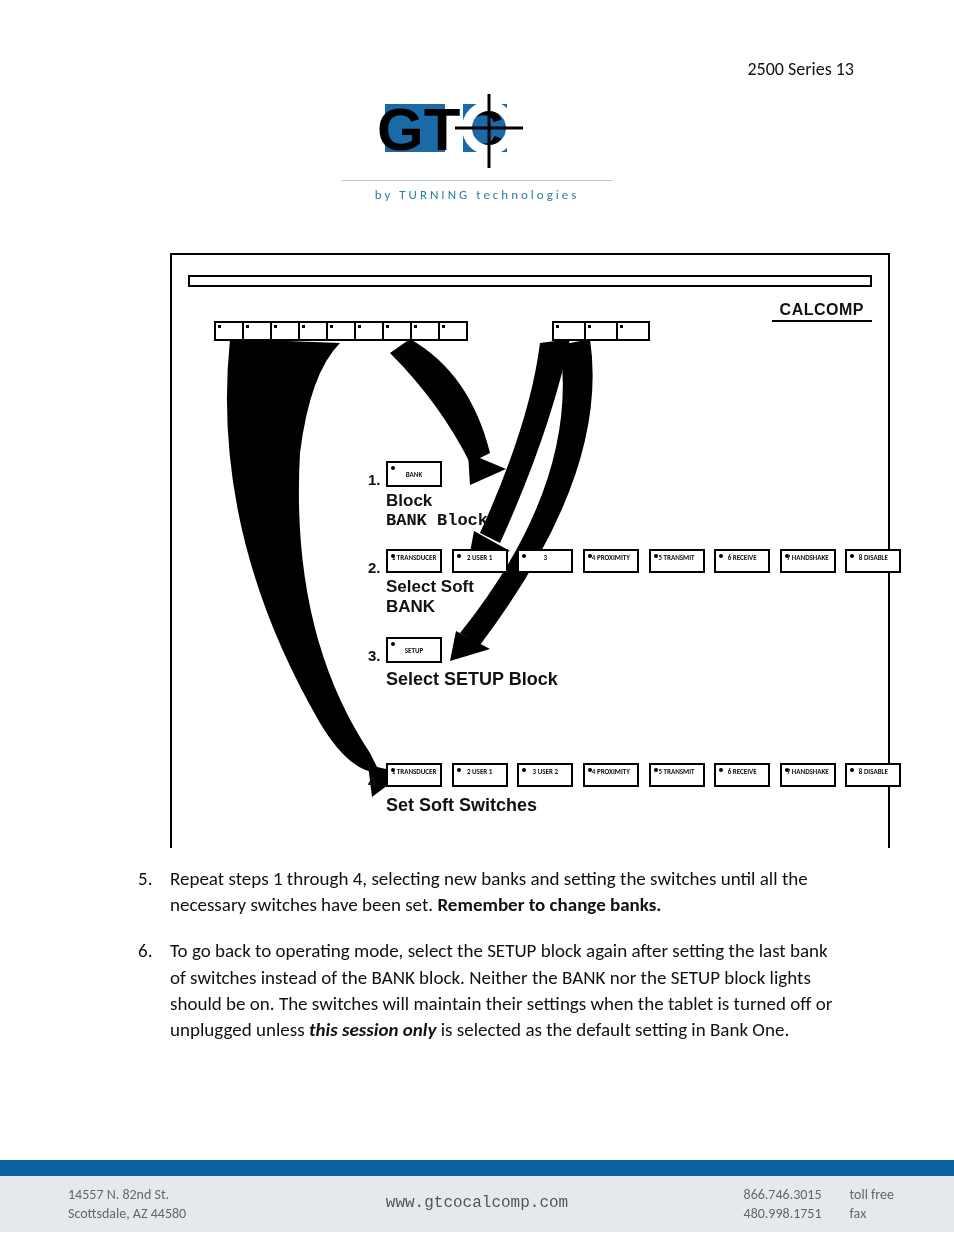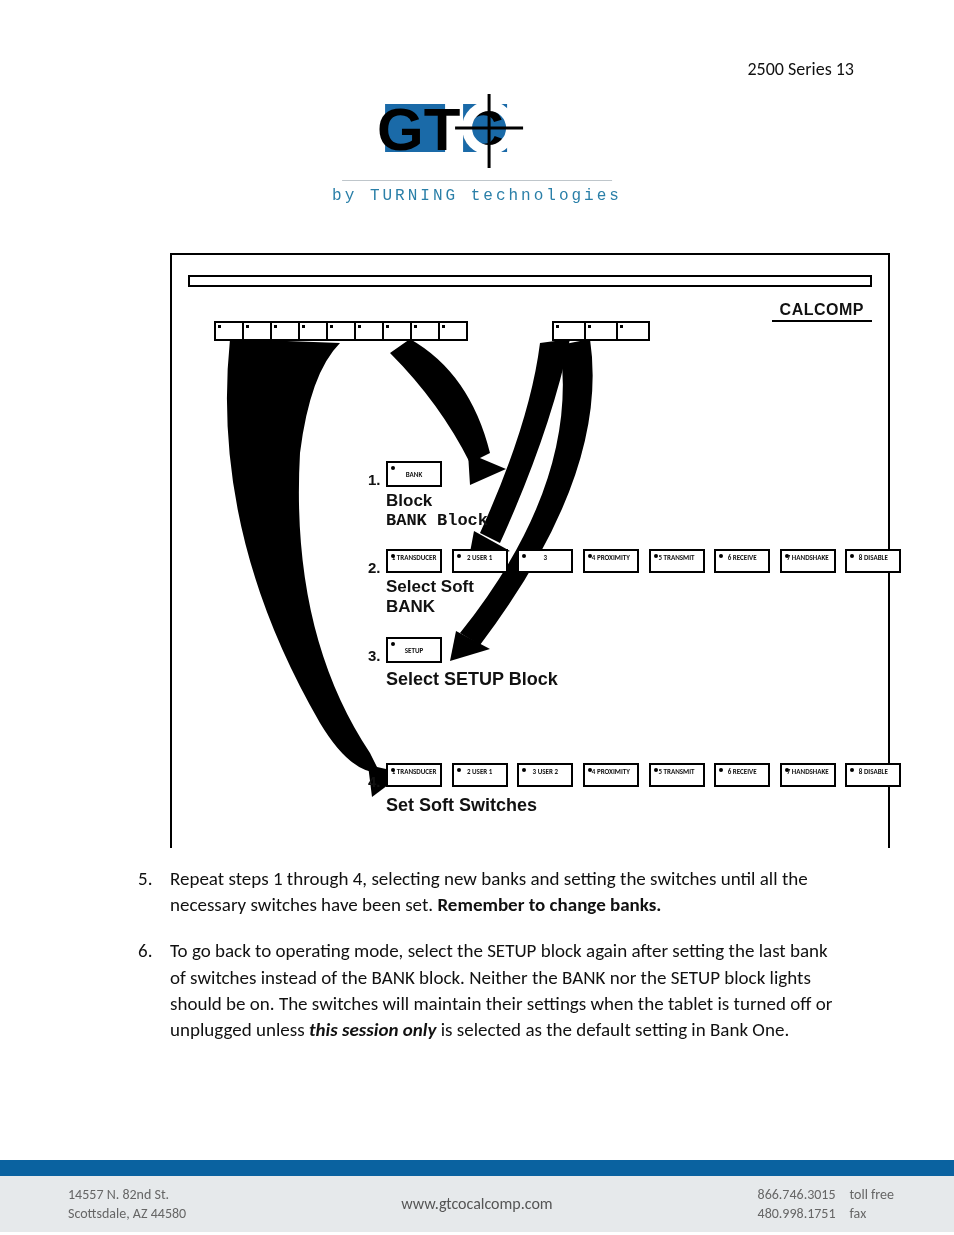--- a/index.html
+++ b/index.html
@@ -40,24 +40,23 @@
     color: #111;
     font-family: "Trebuchet MS", Arial, sans-serif;
   }
   .logo-divider {
     width: 270px;
     height: 1px;
     background: #bfc6cb;
     margin: 10px auto 6px auto;
   }
   .logo-byline {
-    font-size: 16px;
+    font-size: 13px;
     letter-spacing: 3px;
     color: #2a7fa8;
-    font-family: Liberation Mono, monospace;
   }
 
   .diagram {
     position: absolute;
     top: 240px;
     left: 170px;
     width: 720px;
     height: 595px;
     margin-top: 13px;
   }
@@ -213,29 +212,30 @@
     top: 10px;
     line-height: 1.35;
   }
   .footer-center {
     position: absolute;
     left: 50%;
     transform: translateX(-50%);
     top: 18px;
     font-size: 16px;
     color: #555;
+    font-family: Liberation Mono, monospace;
   }
   .footer-right {
     position: absolute;
     right: 60px;
     top: 10px;
     text-align: left;
     line-height: 1.35;
   }
-  .footer-right .row { display: flex; gap: 14px; }
+  .footer-right .row { display: flex; gap: 28px; }
 </style>
 </head>
 <body>
 
 <div class="page">
 
   <div class="header-pagenum">2500 Series 13</div>
 
   <div class="logo-block">
     <svg class="logo-svg" width="200" height="76" viewBox="0 0 200 76">

